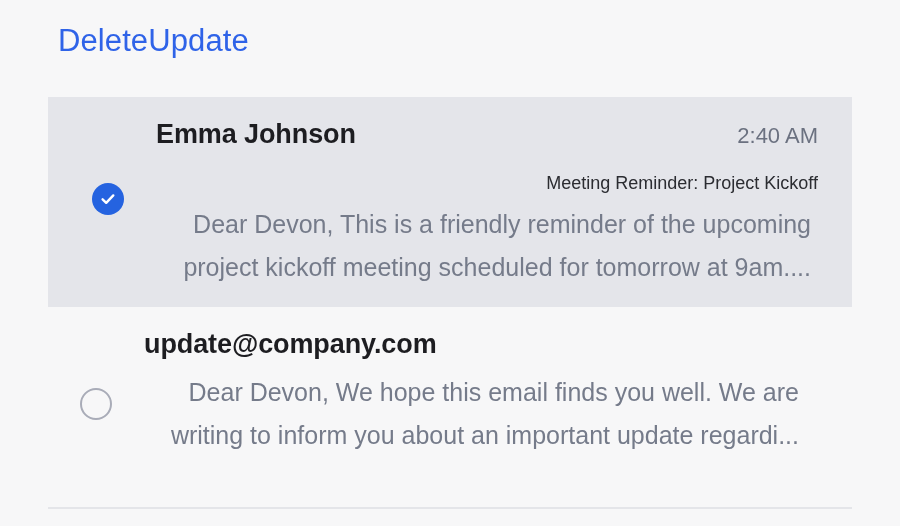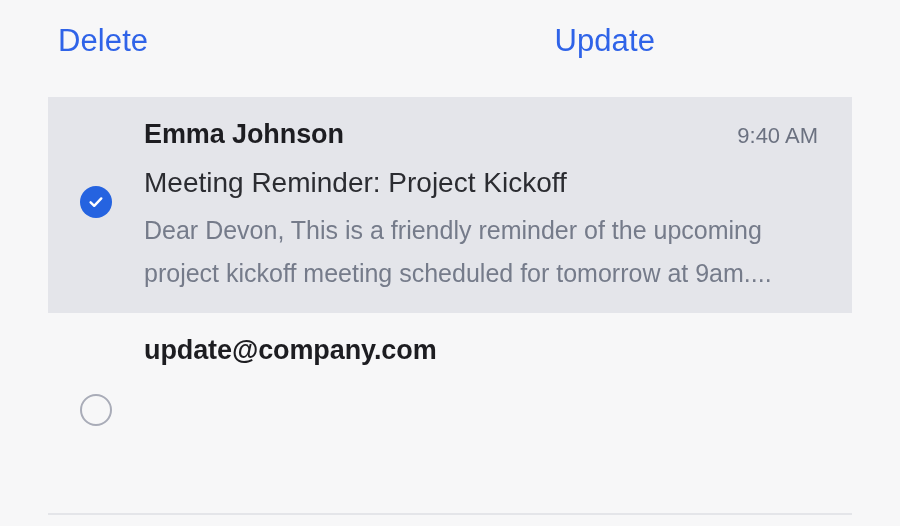--- a/index.html
+++ b/index.html
@@ -25,21 +25,21 @@
 
   
   .toolbar {
     position: absolute;
     left: 0;
     top: 0;
     width: 717px;
     height: 80px;
     display: flex;
     align-items: center;
-    justify-content: space-between;
+    justify-content: flex-start;
     padding: 0 62px 0 58px;
     box-sizing: border-box;
   }
   .toolbar-btn {
     background: none;
     border: none;
     padding: 0;
     margin: 0;
     font-family: inherit;
     font-size: 31px;
@@ -63,20 +63,21 @@
   .row {
     position: relative;
     display: flex;
     align-items: flex-start;
     box-sizing: border-box;
     padding: 16px 34px 18px 0;
     min-height: 200px;
   }
   .row.selected {
     background: #e4e5ea;
+    padding-left: 12px;
   }
 
   .check-cell {
     width: 96px;
     flex: 0 0 96px;
     display: flex;
     align-items: center;
     justify-content: center;
     align-self: stretch;
     padding-bottom: 4px;
@@ -131,37 +132,39 @@
   .time {
     font-size: 22px;
     font-weight: 400;
     color: #6b7180;
     line-height: 1.3;
     white-space: nowrap;
     flex: 0 0 auto;
   }
 
   .subject {
-    margin-top: 13px;
-    font-size: 28px;
+    margin-top: 20px;
+    font-size: 18px;
     font-weight: 400;
     color: #2b2c31;
     line-height: 1.25;
     white-space: nowrap;
     overflow: hidden;
     text-overflow: ellipsis;
+    text-align: right;
   }
 
   .preview {
     margin-top: 9px;
     font-size: 25px;
     font-weight: 400;
     color: #757b8a;
     line-height: 1.72;
     max-width: 655px;
+    text-align: right;
   }
 
   .divider {
     height: 2px;
     background: #e4e5e9;
     width: 804px;
     margin: 0;
   }
 </style>
 </head>
@@ -180,34 +183,35 @@
       <div class="check-cell">
         <span class="checkbox checked">
           <svg width="20" height="20" viewBox="0 0 20 20" aria-hidden="true">
             <path d="M4.6 10.3 L8.2 13.8 L15.3 6.4" fill="none" stroke="#ffffff" stroke-width="2.4" stroke-linecap="round" stroke-linejoin="round"></path>
           </svg>
         </span>
       </div>
       <div class="content">
         <div class="row-head">
           <div class="sender">Emma Johnson</div>
-          <div class="time">9:40 AM</div>
+          <div class="time">2:40 AM</div>
         </div>
         <div class="subject">Meeting Reminder: Project Kickoff</div>
         <div class="preview">Dear Devon, This is a friendly reminder of the upcoming project kickoff meeting scheduled for tomorrow at 9am....</div>
       </div>
     </div>
 
     <div class="row">
       <div class="check-cell">
         <span class="checkbox unchecked"></span>
       </div>
       <div class="content">
         <div class="row-head">
           <div class="sender">update@company.com</div>
         </div>
+        <div class="preview">Dear Devon, We hope this email finds you well. We are writing to inform you about an important update regardi...</div>
       </div>
     </div>
 
     <div class="divider"></div>
 
   </div>
 </div>
 
 </body></html>

